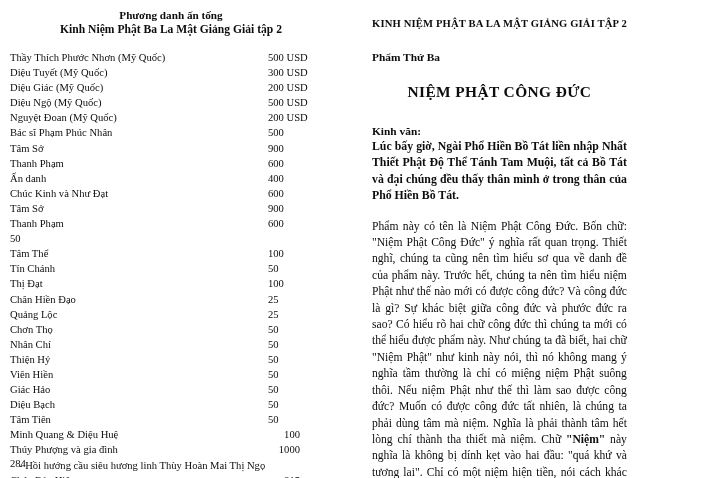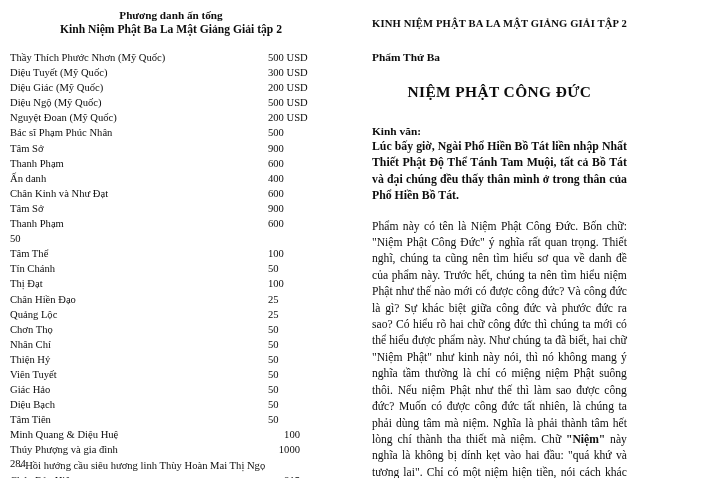--- a/index.html
+++ b/index.html
@@ -168,21 +168,21 @@
         </div>
         <div class="donor-row">
           <div class="donor-name">Thanh Phạm</div>
           <div class="donor-amount">600</div>
         </div>
         <div class="donor-row">
           <div class="donor-name">Ấn danh</div>
           <div class="donor-amount">400</div>
         </div>
         <div class="donor-row">
-          <div class="donor-name">Chân Kinh và Như Đạt</div>
+          <div class="donor-name">Chúc Kinh và Như Đạt</div>
           <div class="donor-amount">600</div>
         </div>
         <div class="donor-row">
           <div class="donor-name">Tâm Sở</div>
           <div class="donor-amount">900</div>
         </div>
         <div class="donor-row">
           <div class="donor-name">Thanh Phạm</div>
           <div class="donor-amount">600</div>
         </div>
@@ -215,21 +215,21 @@
         </div>
         <div class="donor-row">
           <div class="donor-name">Nhân Chí</div>
           <div class="donor-amount">50</div>
         </div>
         <div class="donor-row">
           <div class="donor-name">Thiện Hỷ</div>
           <div class="donor-amount">50</div>
         </div>
         <div class="donor-row">
-          <div class="donor-name">Viên Tuyết</div>
+          <div class="donor-name">Viên Hiền</div>
           <div class="donor-amount">50</div>
         </div>
         <div class="donor-row">
           <div class="donor-name">Giác Hảo</div>
           <div class="donor-amount">50</div>
         </div>
         <div class="donor-row">
           <div class="donor-name">Diệu Bạch</div>
           <div class="donor-amount">50</div>
         </div>

